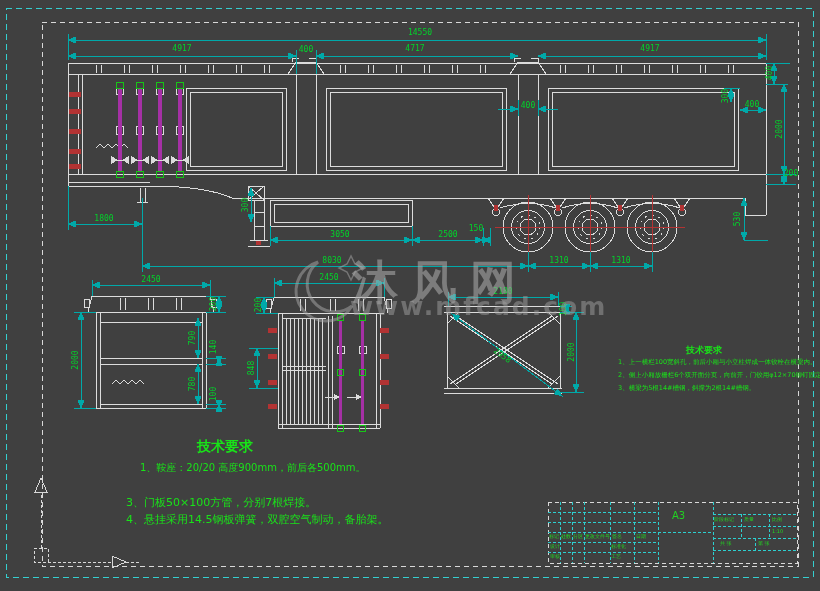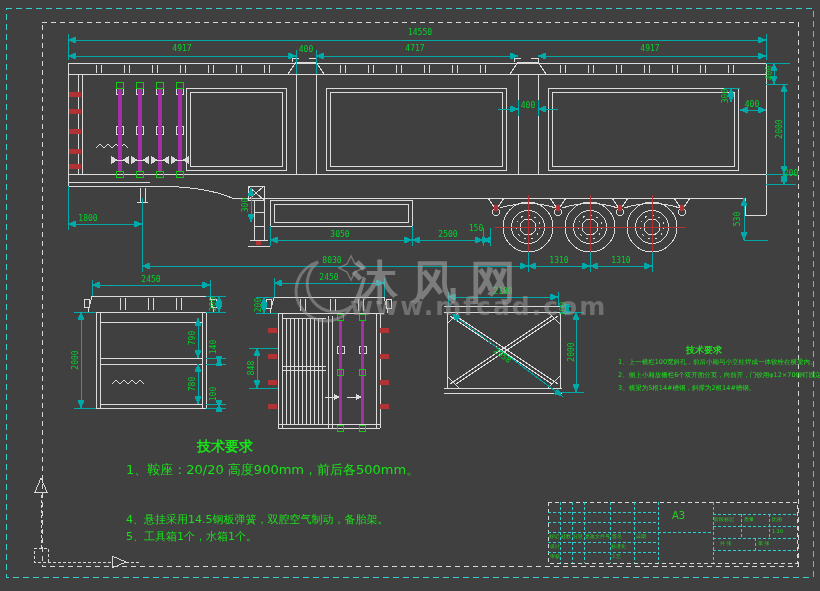--- a/index.html
+++ b/index.html
@@ -216,21 +216,21 @@
 <span class="dim" style="left:289px;top:46px">400</span>
 <span class="dim" style="left:398px;top:45px">4717</span>
 <span class="dim" style="left:633px;top:45px">4917</span>
 <span class="dim" style="left:511px;top:102px">400</span>
 <span class="dim rot" style="left:753px;top:69px">400</span>
 <span class="dim rot" style="left:709px;top:92px">300</span>
 <span class="dim" style="left:735px;top:101px">400</span>
 <span class="dim rot" style="left:763px;top:125px">2000</span>
 <span class="dim" style="left:774px;top:170px">200</span>
 <span class="dim rot" style="left:721px;top:215px">530</span>
-<span class="dim" style="left:71px;top:215px">1800</span>
+<span class="dim" style="left:87px;top:215px">1800</span>
 <span class="dim rot" style="left:229px;top:201px">300</span>
 <span class="dim" style="left:323px;top:231px">3050</span>
 <span class="dim" style="left:431px;top:231px">2500</span>
 <span class="dim" style="left:459px;top:225px">150</span>
 <span class="dim" style="left:315px;top:257px">8030</span>
 <span class="dim" style="left:542px;top:257px">1310</span>
 <span class="dim" style="left:604px;top:257px">1310</span>
 
 <span class="dim" style="left:134px;top:276px">2450</span>
 <span class="dim rot" style="left:59px;top:356px">2000</span>
@@ -251,23 +251,23 @@
 
 <span class="wm-brand">沐风网</span>
 <span class="wm-url">www.mfcad.com</span>
 
 <span class="note note-title" style="left:686px;top:344px;font-size:9px">技术要求</span>
 <span class="note" style="left:618px;top:358px;font-size:6.5px">1、上一横栏100宽斜孔，前后小厢与小立柱焊成一体铰栓在横梁内。</span>
 <span class="note" style="left:618px;top:371px;font-size:6.5px">2、侧上小厢放栅栏6个双开面分页，向前开，门铰用φ12×70铆钉固定。</span>
 <span class="note" style="left:618px;top:384px;font-size:6.5px">3、横梁为5根14#槽钢，斜撑为2根14#槽钢。</span>
 
 <span class="note note-title" style="left:197px;top:438px;font-size:14px">技术要求</span>
-<span class="note" style="left:126px;top:461px;font-size:13px">1、鞍座：20/20 高度900mm，前后各500mm。</span>
+<span class="note" style="left:140px;top:461px;font-size:10px">1、鞍座：20/20 高度900mm，前后各500mm。</span>
+<span class="note" style="left:126px;top:495px;font-size:11px">3、门板50×100方管，分别7根焊接。</span>
 <span class="note" style="left:126px;top:512px;font-size:11px">4、悬挂采用14.5钢板弹簧，双腔空气制动，备胎架。</span>
-<span class="note" style="left:126px;top:529px;font-size:11px">5、工具箱1个，水箱1个。</span>
 
 <span class="tb" style="left:672px;top:511px;font-size:10px;line-height:10px">A3</span>
 <span class="tb" style="left:549px;top:534px">标记</span>
 <span class="tb" style="left:561px;top:534px">处数</span>
 <span class="tb" style="left:573px;top:534px">分区</span>
 <span class="tb" style="left:585px;top:534px">更改文件号</span>
 <span class="tb" style="left:612px;top:534px">签名</span>
 <span class="tb" style="left:636px;top:534px">日期</span>
 <span class="tb" style="left:550px;top:544px">设计</span>
 <span class="tb" style="left:611px;top:544px">标准化</span>

